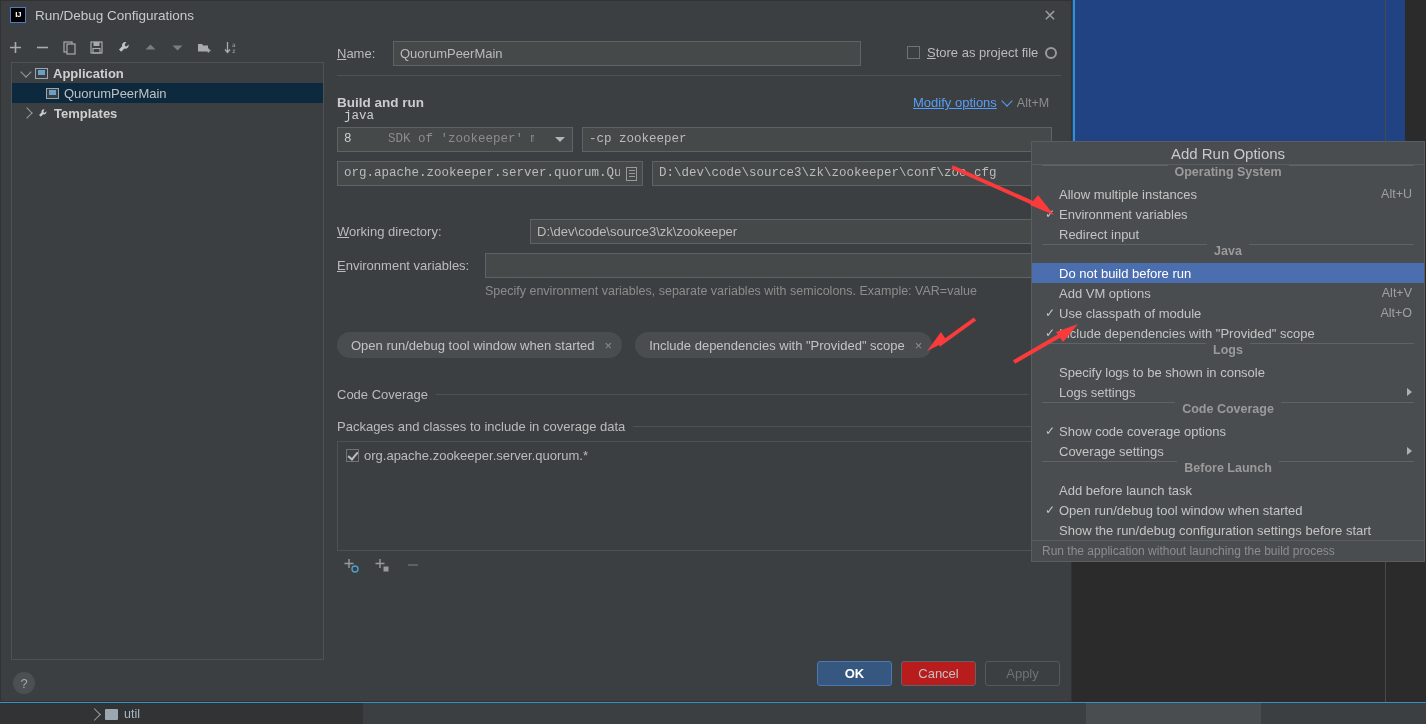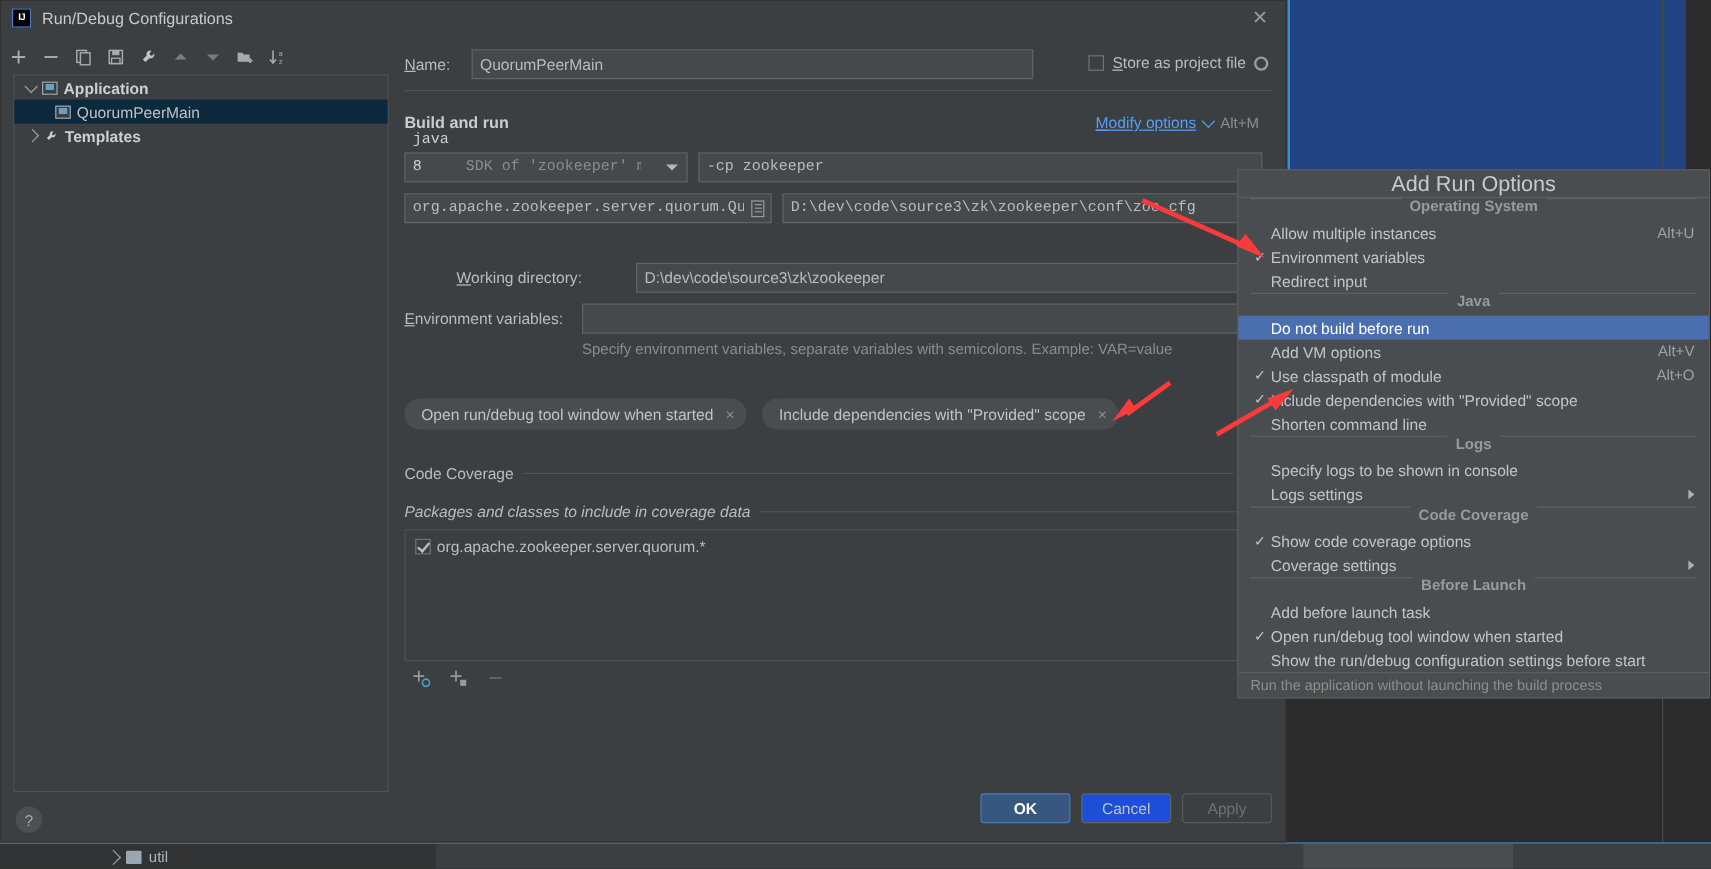--- a/index.html
+++ b/index.html
@@ -90,67 +90,67 @@
   #jdk-combo{width:236px;position:relative;padding-right:38px;align-items:flex-end;}
   .tri-dn{width:0;height:0;border-left:5px solid transparent;border-right:5px solid transparent;border-top:5.5px solid #b4b4b4;position:absolute;right:7px;top:9px;}
   #cp-field{width:470px;position:relative;}
   #mainclass-row{position:absolute;left:0;top:126px;display:flex;gap:9px;}
   #mainclass{width:306px;position:relative;padding-right:22px;}
   #progargs{width:400px;position:relative;padding-right:22px;}
   .doc-ico{position:absolute;right:5px;top:5px;width:11px;height:14px;border:1.3px solid #9a9a9a;box-sizing:border-box;}
   .doc-ico::after{content:"";position:absolute;left:1.5px;top:2px;width:6px;height:1px;box-shadow:0 3px 0 #9a9a9a,0 6px 0 #9a9a9a;background:#9a9a9a;}
 
   #wd-row{position:absolute;left:0;top:184px;display:flex;align-items:center;}
-  #wd-label{width:148px;text-align:right;}
+  #wd-label{width:148px;}
   #wd-field{width:576px;position:relative;padding-right:22px;margin-left:45px;}
   #env-row{position:absolute;left:0;top:218px;display:flex;align-items:center;}
   #env-label{width:148px;}
   #env-field{width:576px;}
   #env-hint{position:absolute;left:148px;top:249px;color:#8c8c8c;font-size:12.5px;}
 
   #tags{position:absolute;left:0;top:297px;display:flex;gap:13px;}
   .tag{
     background:#4a4d4f;border-radius:13px;height:26px;display:flex;align-items:center;
     padding:0 10px 0 14px;gap:10px;color:#c2c2c2;font-size:13px;
   }
   .tag-x{color:#8d8d8d;font-size:13px;}
 
   #cov-hdr{position:absolute;left:0;top:352px;width:724px;display:flex;align-items:center;gap:8px;}
   #cov-hdr .hl{flex:1;height:1px;background:#4e5254;}
-  #pkg-hdr{position:absolute;left:0;top:384px;width:724px;display:flex;align-items:center;gap:8px;font-style:italic;}
+  #pkg-hdr{position:absolute;left:0;top:384px;width:724px;display:flex;align-items:center;gap:8px;}
   #pkg-hdr .hl{flex:1;height:1px;background:#4e5254;}
   #cov-list{
     position:absolute;left:0;top:406px;width:724px;height:110px;
     background:#3c3f41;border:1px solid #4e5254;box-sizing:border-box;padding:6px 8px;
   }
   #cov-item{display:flex;align-items:center;gap:5px;font-size:13px;color:#bbbbbb;}
   #cov-toolbar{position:absolute;left:6px;top:522px;display:flex;align-items:center;gap:16px;}
   .plus-ico{position:relative;width:15px;height:15px;color:#9a9a9a;font-size:16px;line-height:15px;}
 
   
   #btnbar{position:absolute;left:0;top:660px;width:1070px;height:40px;}
   .btn{
     position:absolute;top:0;height:25px;border-radius:3px;box-sizing:border-box;
     font-size:13px;display:flex;align-items:center;justify-content:center;cursor:default;
   }
   #ok-btn{left:816px;width:75px;background:#365880;border:1px solid #4a7ab3;color:#ffffff;font-weight:bold;}
-  #cancel-btn{left:900px;width:75px;background:#1d4ed8;border:1px solid #5e6366;color:#c2c2c2;}
+  #cancel-btn{left:900px;width:75px;background:#b91c1c;border:1px solid #5e6366;color:#c2c2c2;}
   #apply-btn{left:984px;width:75px;background:#3c3f41;border:1px solid #55595b;color:#6f7274;}
   #help-btn{
     position:absolute;left:12px;top:671px;width:22px;height:22px;border-radius:50%;
     background:#4c5052;color:#a8a8a8;font-size:13px;display:flex;align-items:center;justify-content:center;
   }
 
   
   #menu{
     position:absolute;left:1031px;top:141px;width:394px;
     background:#4a4d4f;border:1px solid #5a5d5f;box-sizing:border-box;
     font-size:13px;color:#c4c4c4;
   }
-  #menu-title{height:22px;display:flex;align-items:center;justify-content:center;color:#c9c9c9;font-size:18px;border-bottom:1px solid #5a5d5f;text-align:right;}
+  #menu-title{height:22px;display:flex;align-items:center;justify-content:center;color:#c9c9c9;font-size:15px;border-bottom:1px solid #5a5d5f;text-align:right;}
   .grp{display:flex;align-items:flex-start;gap:7px;height:19px;padding:0 10px;color:#9a9a9a;font-size:12.5px;}
   .grp .hl{flex:1;height:1px;background:#5f6365;}
   .grp .gt{font-weight:bold;}
   .mi{height:20px;display:flex;align-items:center;padding-left:13px;padding-right:12px;color:#c4c4c4;}
   .mi.hi{background:#4b6eaf;color:#ffffff;}
   .mi .ck{width:14px;flex:0 0 14px;font-size:12px;color:#c4c4c4;}
   .mi .mtxt{flex:1;}
   .mi .acc{color:#a0a0a0;font-size:12.5px;}
   .mi .arw{width:0;height:0;border-top:4px solid transparent;border-bottom:4px solid transparent;border-left:5px solid #b0b0b0;}
   #menu-status{
@@ -418,25 +418,20 @@
   <div class="mi">
     <span class="ck">✓</span>
     <span class="mtxt">Use classpath of module</span>
     <span class="acc">Alt+O</span>
   </div>
   <div class="mi">
     <span class="ck">✓</span>
     <span class="mtxt">Include dependencies with "Provided" scope</span>
     <span class="acc"></span>
   </div>
-  <div class="mi">
-    <span class="ck"></span>
-    <span class="mtxt">Shorten command line</span>
-    <span class="acc"></span>
-  </div>
 
   <div class="grp">
     <span class="hl"></span>
     <span class="gt">Logs</span>
     <span class="hl"></span>
   </div>
   <div class="mi">
     <span class="ck"></span>
     <span class="mtxt">Specify logs to be shown in console</span>
   </div>

